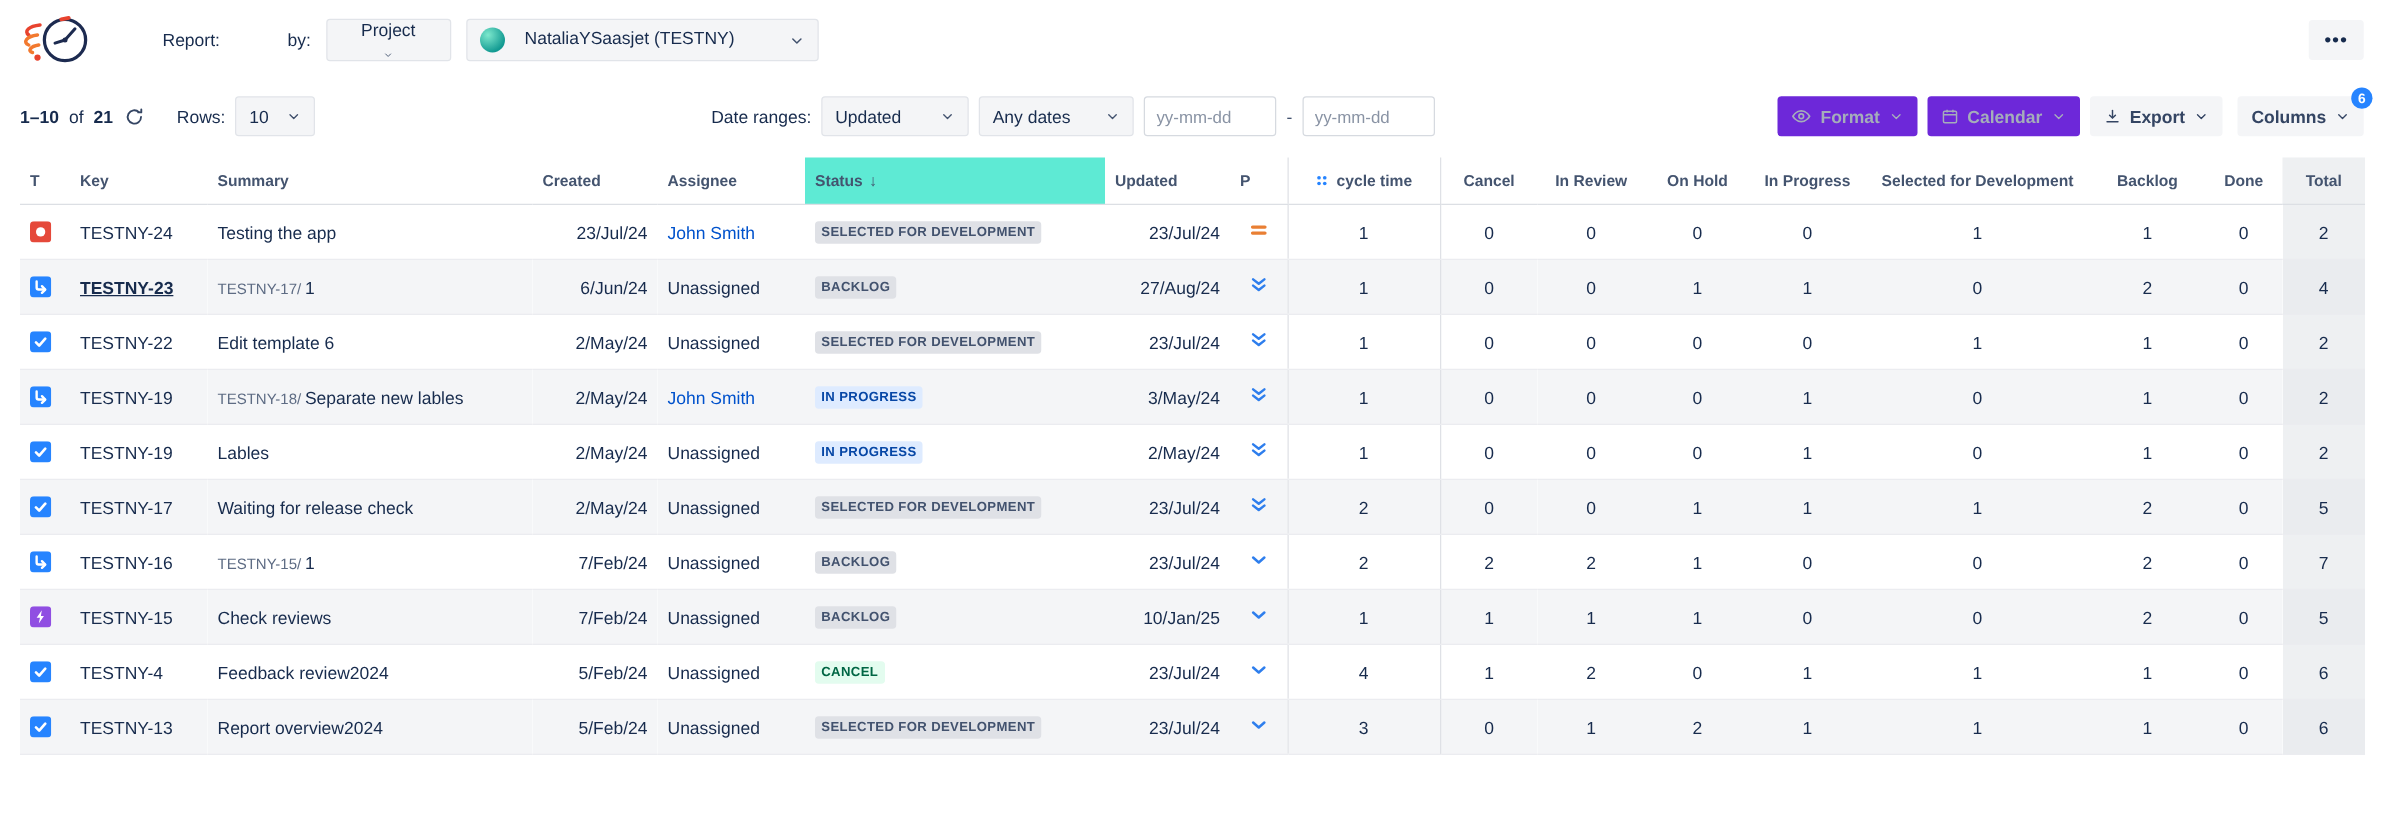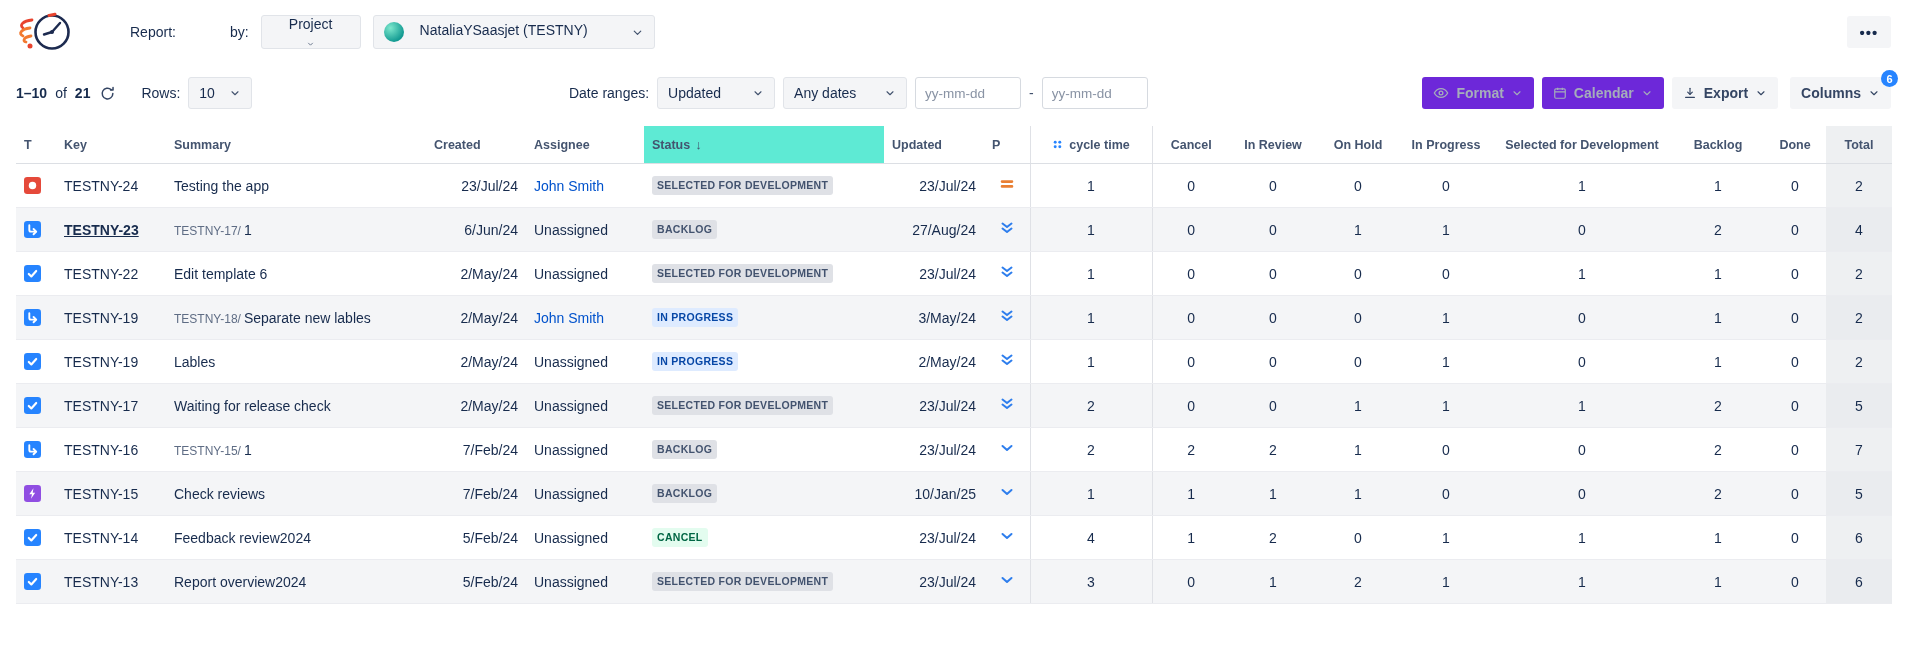--- a/index.html
+++ b/index.html
@@ -467,21 +467,21 @@
           <td class="c-selected_for_development al-center">0</td>
           <td class="c-backlog al-center">2</td>
           <td class="c-done al-center">0</td>
           <td class="c-total col-total al-center">5</td>
         </tr>
         <tr>
           <td class="c-type"><svg class="ticon" width="17" height="17" viewBox="0 0 16 16">
               <rect width="16" height="16" rx="3" fill="#2684FF"></rect>
               <path d="M4.5 8.4l2.4 2.4 4.6-5.2" stroke="#fff" stroke-width="2" fill="none" stroke-linecap="round" stroke-linejoin="round"></path>
             </svg></td>
-          <td class="c-key"><span class="key">TESTNY-14</span></td>
+          <td class="c-key"><span class="key">TESTNY-4</span></td>
           <td class="c-summary"><span>Feedback review2024</span></td>
           <td class="c-created al-right">5/Feb/24</td>
           <td class="c-assignee"><span class="">Unassigned</span></td>
           <td class="c-status"><span class="badge badge-green">CANCEL</span></td>
           <td class="c-updated al-right">23/Jul/24</td>
           <td class="c-priority al-center"><svg width="16" height="16" viewBox="0 0 16 16" fill="none" stroke="#2E7EED" stroke-width="2" stroke-linecap="round" stroke-linejoin="round">
               <path d="M3.5 6L8 10l4.5-4"></path>
             </svg></td>
           <td class="c-cycle_time col-edge al-center">4</td>
           <td class="c-cancel al-center">1</td>

